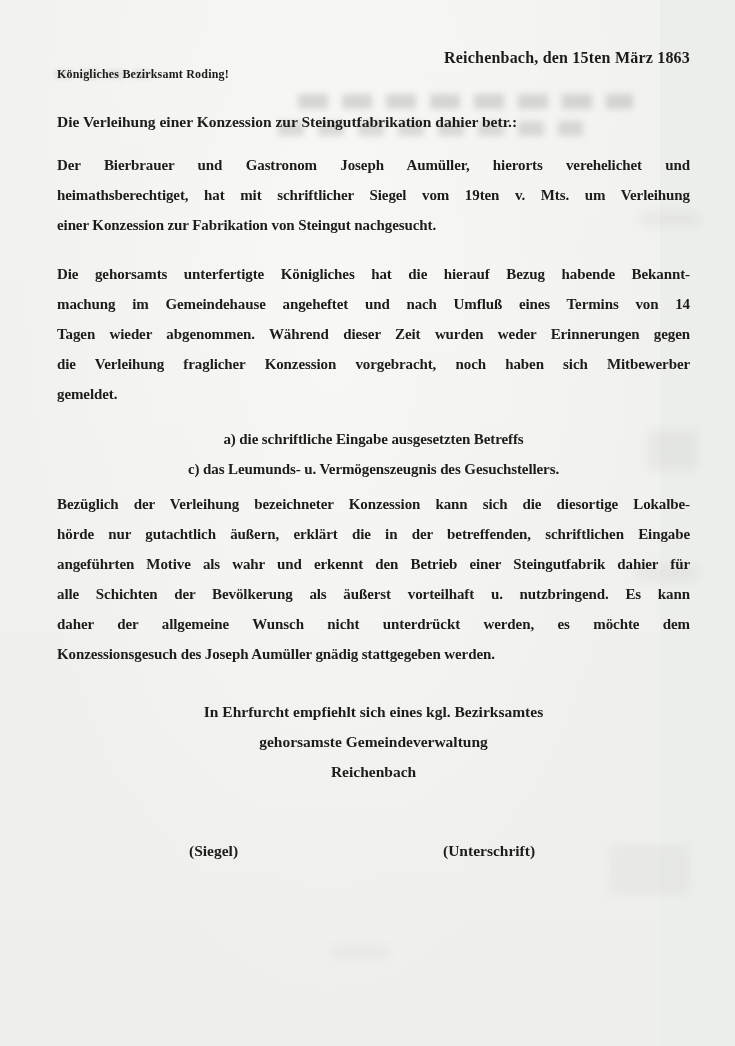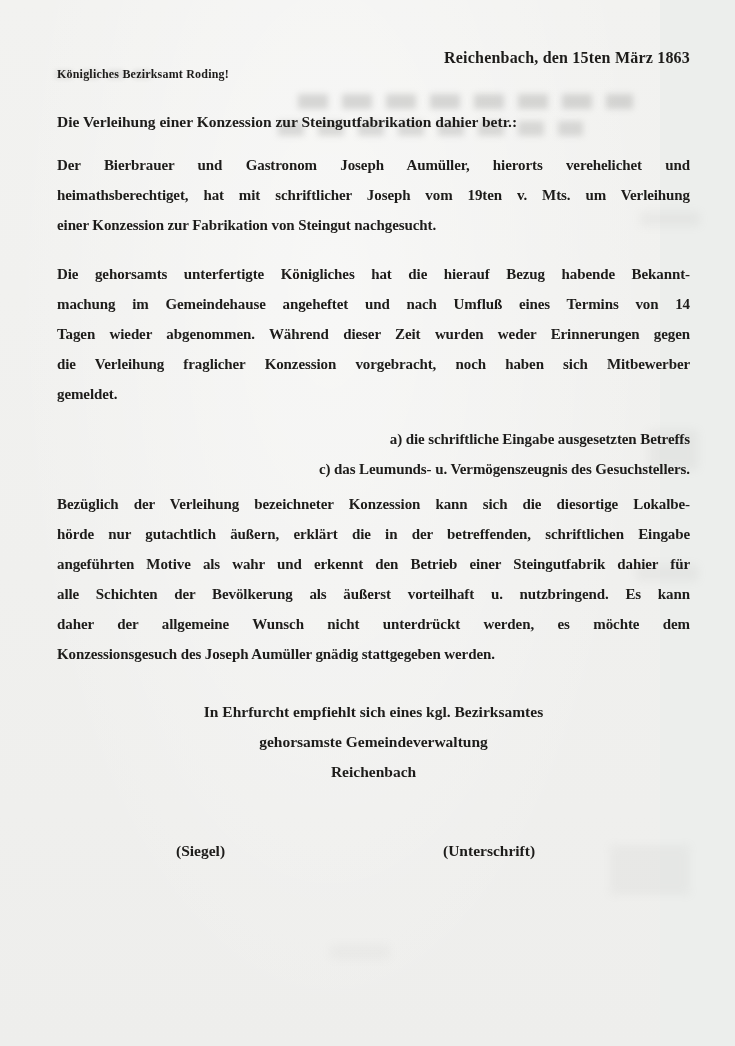--- a/index.html
+++ b/index.html
@@ -24,27 +24,27 @@
 
   .para  { font-size: 15px; line-height: 30px; letter-spacing: -.1px; }
   .para .line { text-align: justify; text-align-last: justify; }
   .para .line.line-last { text-align-last: left; }
   .p1 { margin-top: 19px; }
   .p2 { margin-top: 19px; }
   .p3 { margin-top: 4px; }
   .p4 { margin-top: 5px; }
 
   .list { margin-top: 15px; font-size: 15px; line-height: 30px; letter-spacing: -.1px; }
-  .list .line { text-align: right; }
+  .list .line { text-align: center; }
 
   .closing { margin-top: 28px; font-size: 15.5px; line-height: 30px; }
   .closing .line { text-align: center; }
 
   .sigrow { position: relative; margin-top: 55px; height: 26px; font-size: 15.5px; }
-  .seal      { position: absolute; left: 119px; }
+  .seal      { position: absolute; left: 132px; }
   .signature { position: absolute; left: 386px; }
 
   
   .ghost { position: absolute; pointer-events: none; filter: blur(3px); opacity: .5; }
   .g0 { left: 55px;  top: 70px;  width: 96px;  height: 9px;  opacity: .35; filter: blur(2px);
         background: repeating-linear-gradient(90deg, rgba(150,150,148,.55) 0 18px, transparent 18px 26px); }
   .g1 { left: 298px; top: 94px;  width: 335px; height: 15px;
         background: repeating-linear-gradient(90deg, rgba(140,140,138,.60) 0 30px, transparent 30px 44px); }
   .g2 { left: 278px; top: 121px; width: 305px; height: 15px;
         background: repeating-linear-gradient(90deg, rgba(140,140,138,.55) 0 26px, transparent 26px 40px); }
@@ -72,21 +72,21 @@
   <div class="content">
 
     <div class="dateline">Reichenbach, den 15ten März 1863</div>
 
     <div class="salutation">Königliches Bezirksamt Roding!</div>
 
     <div class="subject">Die Verleihung einer Konzession zur Steingutfabrikation dahier betr.:</div>
 
     <div class="para p1">
         <div class="line">Der Bierbrauer und Gastronom Joseph Aumüller, hierorts verehelichet und</div>
-        <div class="line">heimathsberechtiget, hat mit schriftlicher Joseph vom 19ten v. Mts. um Verleihung</div>
+        <div class="line">heimathsberechtiget, hat mit schriftlicher Siegel vom 19ten v. Mts. um Verleihung</div>
         <div class="line line-last">einer Konzession zur Fabrikation von Steingut nachgesucht.</div>
       </div>
 
     <div class="para p2">
         <div class="line">Die gehorsamts unterfertigte Königliches hat die hierauf Bezug habende Bekannt-</div>
         <div class="line">machung im Gemeindehause angeheftet und nach Umfluß eines Termins von 14</div>
         <div class="line">Tagen wieder abgenommen. Während dieser Zeit wurden weder Erinnerungen gegen</div>
         <div class="line">die Verleihung  fraglicher Konzession vorgebracht, noch haben sich Mitbewerber</div>
         <div class="line line-last">gemeldet.</div>
       </div>

